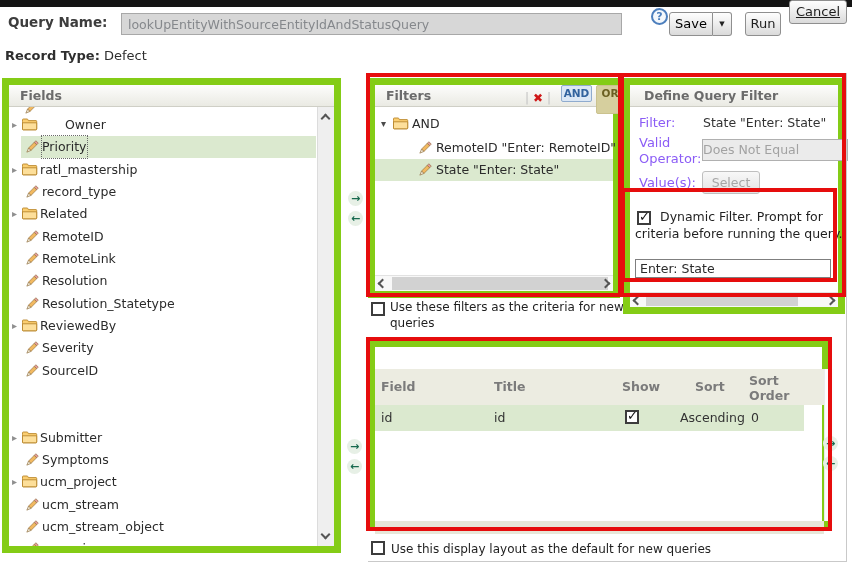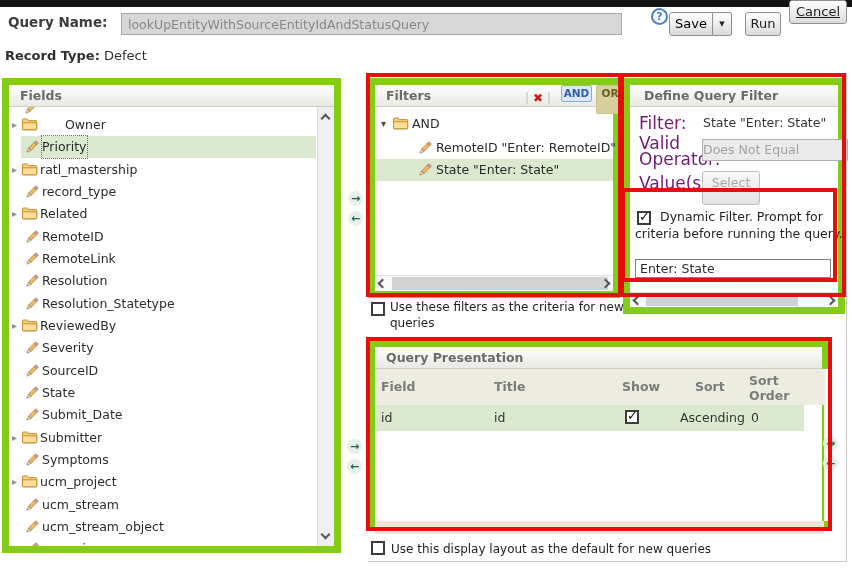--- a/index.html
+++ b/index.html
@@ -63,21 +63,21 @@
   
   .fx { position:absolute; top:3px; font-size:12px; }
   .pipe { color:#c2c2c2; font-weight:normal; }
   .red-x { color:#cf1717; font-weight:bold; font-size:12px; }
   .and-btn { position:absolute; width:31px; height:17px; background:#dbe7f5; border:1px solid #8fabce;
              border-radius:2px; color:#31629e; font-size:10.5px; font-weight:bold; text-align:center; line-height:15px; }
   .or-btn  { position:absolute; width:28px; height:29px; background:#d6cf9e; border:1px solid #cbc28e;
              border-radius:2px; color:#6b6023; font-size:10.5px; font-weight:bold; text-align:center; line-height:15px; }
 
   
-  .dq-lbl { position:absolute; font-size:17px; color:#701a75; line-height:16px; }
+  .dq-lbl { position:absolute; font-size:13px; color:#8b5cf6; line-height:16px; }
   .dq-val { position:absolute; font-size:12.5px; color:#333; white-space:nowrap; }
   .op-box { position:absolute; background:#ebebeb; border:1px solid #b0b0b0; color:#a2a2a2;
             font-size:12.5px; line-height:20px; }
   .sel-btn { position:absolute; border:1px solid #bfbfbf; border-radius:3px; color:#a6a6a6;
              background:linear-gradient(#f8f8f8,#e3e3e3); font-size:12.5px; text-align:center; line-height:21px; }
   .dyn-text { position:absolute; font-size:12.5px; color:#1f1f1f; line-height:16.5px; text-indent:25px; }
   .prompt-input { position:absolute; border:1px solid #7f7f7f; font-size:12.5px; color:#2b2b2b;
                   padding:0 4px; font-family:inherit; background:#fff; }
 
   
@@ -207,32 +207,20 @@
           <use href="#pencil-g"></use>
         </svg>
       <span class="lbl" style="left:33px;">Severity</span>
     </div>
     <div class="tree-row" style="top:275px;">
       <svg class="icon-svg" style="left:15px;" width="16" height="16" viewBox="0 0 16 16">
           <use href="#pencil-g"></use>
         </svg>
       <span class="lbl" style="left:33px;">SourceID</span>
     </div>
-    <div class="tree-row" style="top:297px;">
-      <svg class="icon-svg" style="left:15px;" width="16" height="16" viewBox="0 0 16 16">
-          <use href="#pencil-g"></use>
-        </svg>
-      <span class="lbl" style="left:33px;">State</span>
-    </div>
-    <div class="tree-row" style="top:319px;">
-      <svg class="icon-svg" style="left:15px;" width="16" height="16" viewBox="0 0 16 16">
-          <use href="#pencil-g"></use>
-        </svg>
-      <span class="lbl" style="left:33px;">Submit_Date</span>
-    </div>
     <div class="tree-row" style="top:342px;">
       <span class="tri" style="left:3px;">▸</span>
       <svg class="icon-svg" style="left:12px;" width="17" height="15" viewBox="0 0 17 15">
           <use href="#folder-g"></use>
         </svg>
       <span class="lbl" style="left:31px;">Submitter</span>
     </div>
     <div class="tree-row" style="top:364px;">
       <svg class="icon-svg" style="left:15px;" width="16" height="16" viewBox="0 0 16 16">
           <use href="#pencil-g"></use>
@@ -315,33 +303,32 @@
   <div class="cb" style="left:371px; top:302px;"></div>
   <div class="cb-label" style="left:390px; top:300px; width:240px;">Use these filters as the criteria for new queries</div>
 
   <div class="panel" style="left:623px; top:78px; width:222px; height:236px;">
     <div class="panel-hd" style="padding-left:14px;">Define Query Filter</div>
     <div class="dq-lbl" style="left:9px; top:30px;">Filter:</div>
     <div class="dq-val" style="left:73px; top:30px;">State "Enter: State"</div>
     <div class="dq-lbl" style="left:9px; top:50px; width:64px;">Valid Operator:</div>
     <div class="op-box" style="left:72px; top:54px; width:146px; height:22px;">Does Not Equal</div>
     <div class="dq-lbl" style="left:9px; top:90px;">Value(s):</div>
-    <div class="sel-btn" style="left:72px; top:86px; width:58px; height:34px;">Select</div>
+    <div class="sel-btn" style="left:72px; top:86px; width:58px; height:23px;">Select</div>
     <div class="cb checked" style="left:7px; top:126px;"></div>
     <div class="dyn-text" style="left:5px; top:124px; width:208px;">Dynamic Filter. Prompt for criteria before running the query.</div>
     <input class="prompt-input" style="left: 5px; top: 174px; width: 196px; height: 19px;" value="Enter: State">
     <div class="htrack" style="height:15px;">
       <span class="chev left"></span>
       <div class="hthumb" style="left:16px; width:152px; height:12px;"></div>
       <span class="chev right"></span>
     </div>
   </div>
 
   <div class="panel" style="left:368px; top:340px; width:461px; height:189px;">
-    <div class="panel-hd">Query Presentation</div>
     <div class="qp-colrow">
       <span class="qp-col" style="left:6px;">Field</span>
       <span class="qp-col" style="left:119px;">Title</span>
       <span class="qp-col" style="left:247px;">Show</span>
       <span class="qp-col" style="left:320px;">Sort</span>
       <span class="qp-col two" style="left:374px;">Sort Order</span>
     </div>
     <div class="qp-gutter"></div>
     <div class="qp-datarow">
       <span class="qp-cell" style="left:6px;">id</span>

